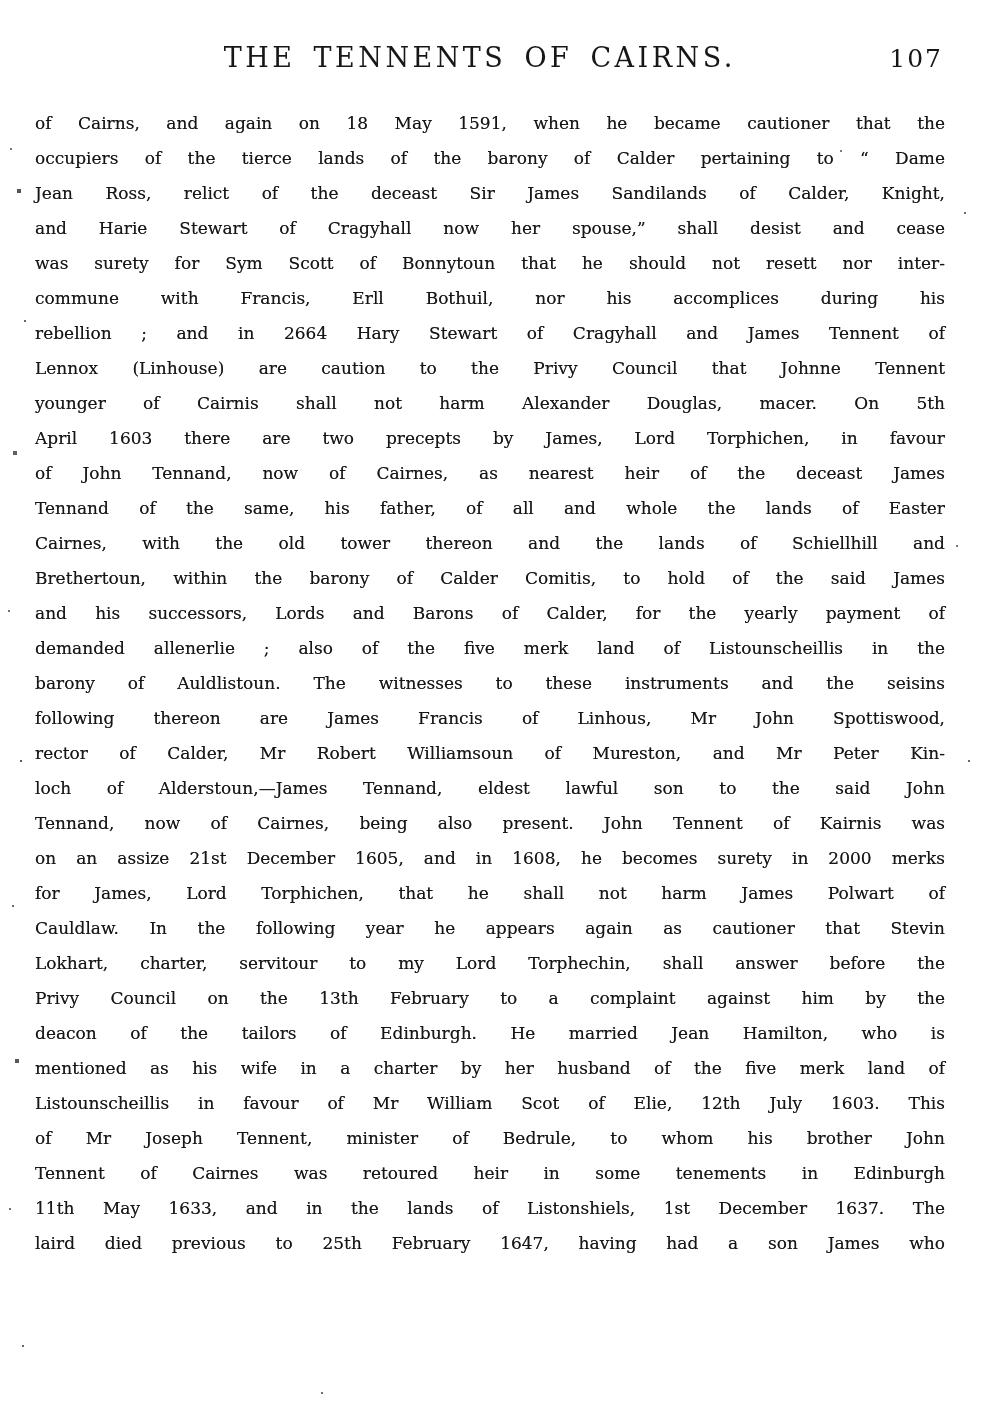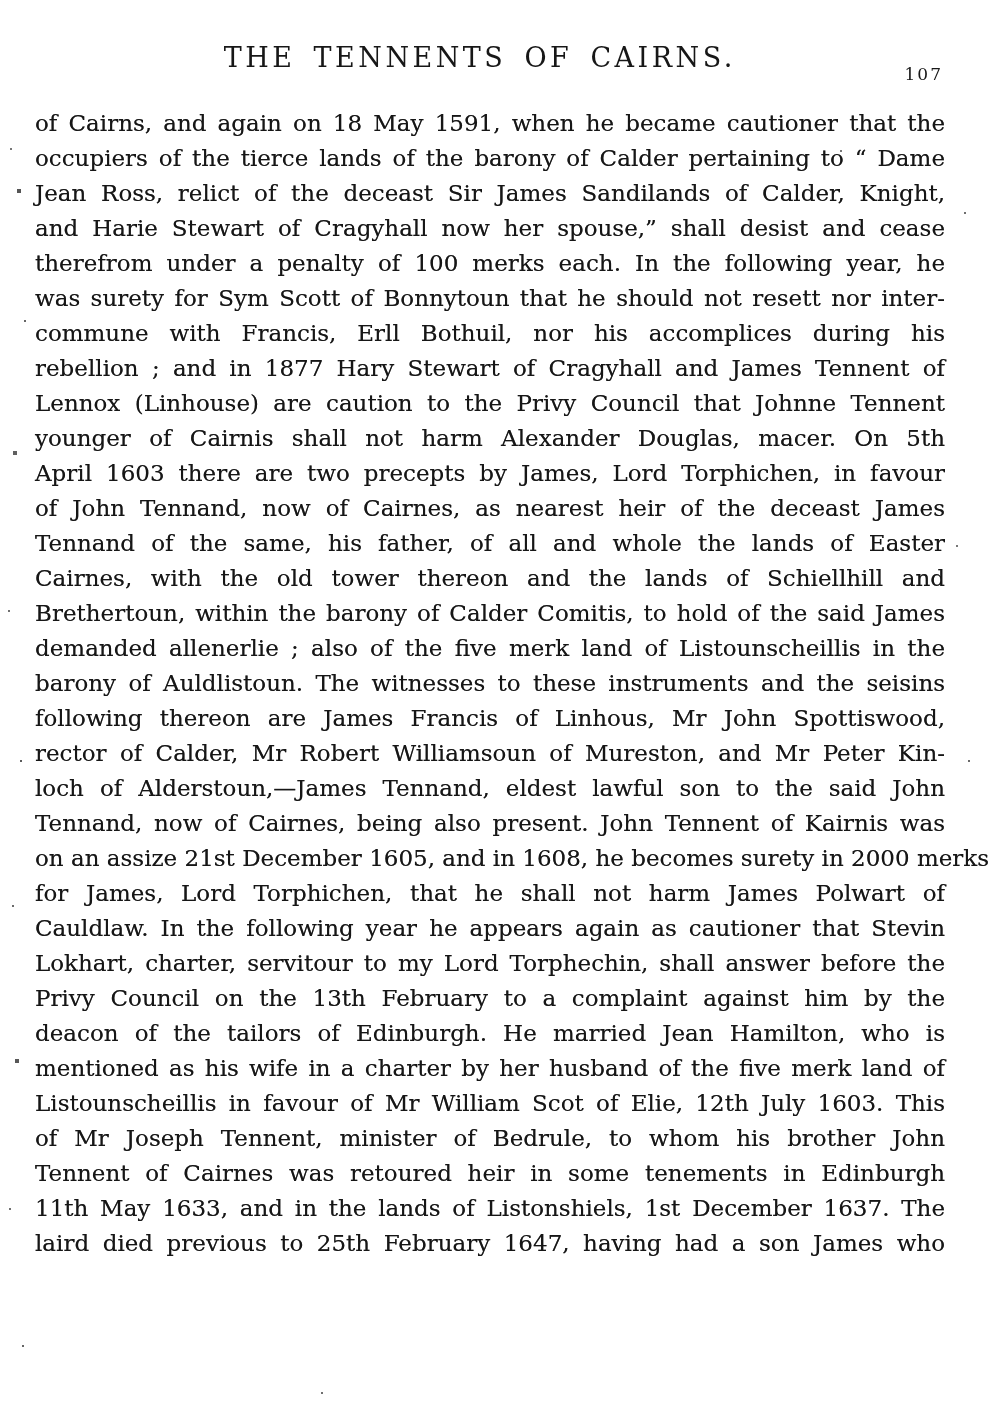--- a/index.html
+++ b/index.html
@@ -31,33 +31,32 @@
     font-size: 27px;
     letter-spacing: 3.5px;
     word-spacing: 6px;
     white-space: nowrap;
     color: #171717;
   }
   .header-pagenum {
     position: absolute;
     right: 2px;
     top: 2px;
-    font-size: 17px;
+    font-size: 25px;
     letter-spacing: 2px;
     color: #171717;
-    margin-top: 20px;
   }
   .body-text {
     position: absolute;
     top: 106px;
     left: 35px;
     width: 910px;
   }
   .line {
-    font-size: 23px;
+    font-size: 17px;
     line-height: 35px;
     height: 35px;
     text-align: justify;
     text-align-last: justify;
     white-space: nowrap;
     text-justify: inter-word;
     color: #161616;
     
     text-shadow: 0 0 0.4px rgba(0,0,0,0.55);
   }
@@ -96,31 +95,31 @@
     <div class="header-title">THE TENNENTS OF CAIRNS.</div>
     <div class="header-pagenum">107</div>
   </div>
 
   <div class="body-text">
 
   <div class="line">of Cairns, and again on 18 May 1591, when he became cautioner that the</div>
       <div class="line">occupiers of the tierce lands of the barony of Calder pertaining to “ Dame</div>
       <div class="line">Jean Ross, relict of the deceast Sir James Sandilands of Calder, Knight,</div>
       <div class="line">and Harie Stewart of Cragyhall now her spouse,” shall desist and cease</div>
-      <div class="line">therefrom under a penalty of 100 merks each.  In the following year, he</div>
       <div class="line">was surety for Sym Scott of Bonnytoun that he should not resett nor inter-</div>
       <div class="line">commune with Francis, Erll Bothuil, nor his accomplices during his</div>
-      <div class="line">rebellion ; and in 1877 Hary Stewart of Cragyhall and James Tennent of</div>
+      <div class="line">rebellion ; and in 2664 Hary Stewart of Cragyhall and James Tennent of</div>
       <div class="line">Lennox (Linhouse) are caution to the Privy Council that Johnne Tennent</div>
       <div class="line">younger of Cairnis shall not harm Alexander Douglas, macer.  On 5th</div>
       <div class="line">April 1603 there are two precepts by James, Lord Torphichen, in favour</div>
       <div class="line">of John Tennand, now of Cairnes, as nearest heir of the deceast James</div>
       <div class="line">Tennand of the same, his father, of all and whole the lands of Easter</div>
       <div class="line">Cairnes, with the old tower thereon and the lands of Schiellhill and</div>
       <div class="line">Brethertoun, within the barony of Calder Comitis, to hold of the said James</div>
+      <div class="line">and his successors, Lords and Barons of Calder, for the yearly payment of</div>
       <div class="line">demanded allenerlie ; also of the five merk land of Listounscheillis in the</div>
       <div class="line">barony of Auldlistoun.  The witnesses to these instruments and the seisins</div>
       <div class="line">following thereon are James Francis of Linhous, Mr John Spottiswood,</div>
       <div class="line">rector of Calder, Mr Robert Williamsoun of Mureston, and Mr Peter Kin-</div>
       <div class="line">loch of Alderstoun,—James Tennand, eldest lawful son to the said John</div>
       <div class="line">Tennand, now of Cairnes, being also present.  John Tennent of Kairnis was</div>
       <div class="line">on an assize 21st December 1605, and in 1608, he becomes surety in 2000 merks</div>
       <div class="line">for James, Lord Torphichen, that he shall not harm James Polwart of</div>
       <div class="line">Cauldlaw.  In the following year he appears again as cautioner that Stevin</div>
       <div class="line">Lokhart, charter, servitour to my Lord Torphechin, shall answer before the</div>

